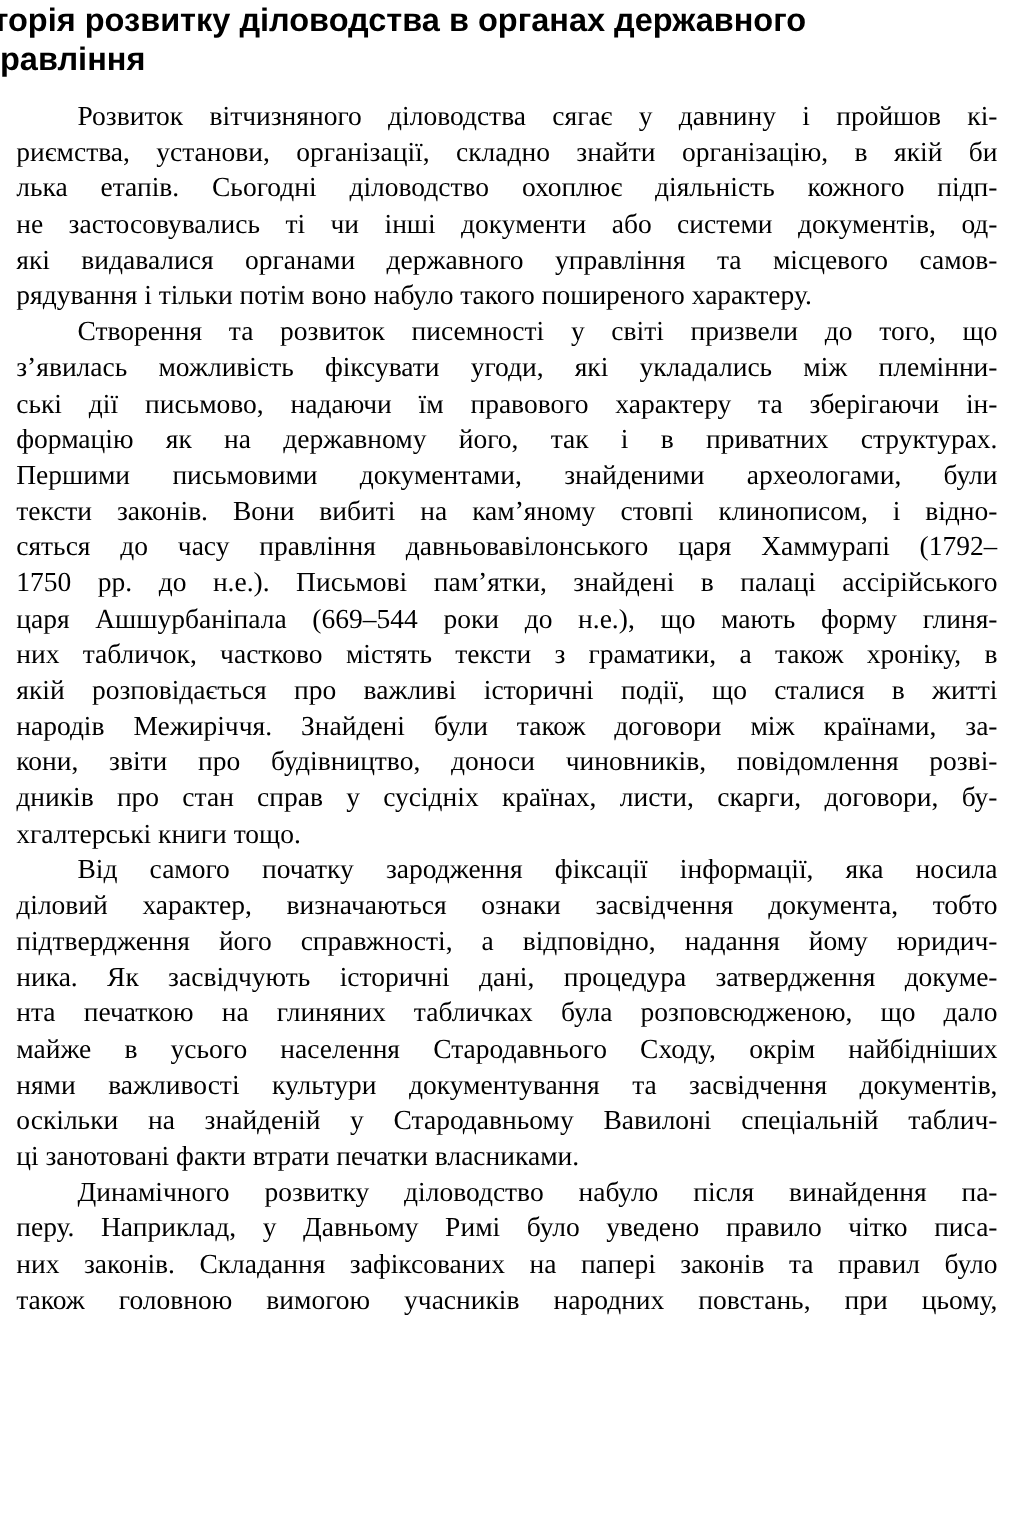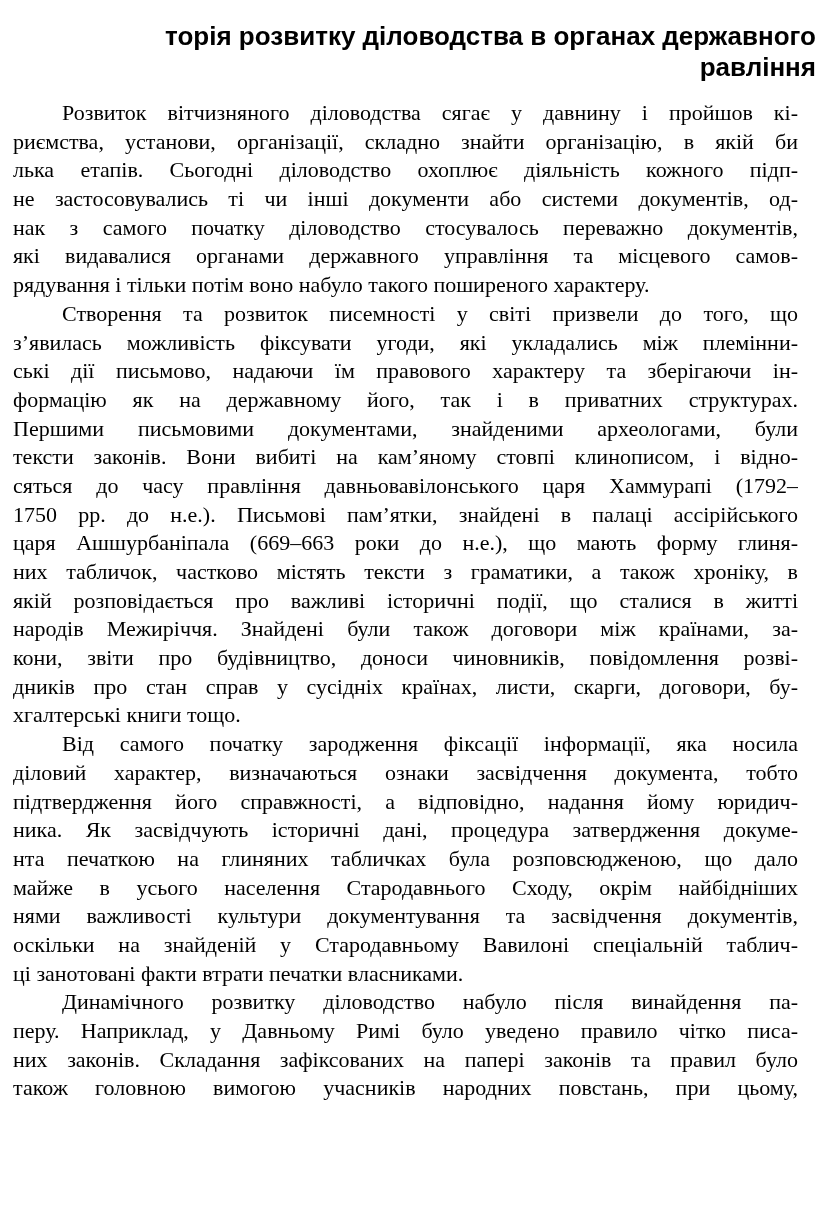--- a/index.html
+++ b/index.html
@@ -10,27 +10,26 @@
   .page {
     position: relative;
     width: 816px;
     height: 1214px;
     background: #ffffff;
     color: #000000;
     overflow: hidden;
   }
   .title {
     margin: 0;
-    padding-top: 21px;
+    padding-top: 1px;
     font-family: "Liberation Sans", sans-serif;
     font-weight: bold;
     font-size: 26px;
     line-height: 31px;
     color: #000000;
-    text-align: right;
   }
   .title-line { display: block; white-space: nowrap; }
   
   .title-line.clip-left { margin-left: -6px; }
 
   .body-text {
     margin: 16px 18px 0 13px;
     font-family: "Liberation Serif", serif;
     font-size: 22px;
     line-height: 28.7px;
@@ -53,34 +52,33 @@
   <h1 class="title">
     <span class="title-line clip-left">торія розвитку діловодства в органах державного</span>
     <span class="title-line">равління</span>
   </h1>
   <div class="body-text">
       <div class="paragraph">
         <div class="line first">Розвиток вітчизняного діловодства сягає у давнину і пройшов кі-</div>
         <div class="line">риємства, установи, організації, складно знайти організацію, в якій би</div>
         <div class="line">лька етапів. Сьогодні діловодство охоплює діяльність кожного підп-</div>
         <div class="line">не застосовувались ті чи інші документи або системи документів, од-</div>
-        <div class="line">нак з самого початку діловодство стосувалось переважно документів,</div>
         <div class="line">які видавалися органами державного управління та місцевого самов-</div>
         <div class="line lastleft">рядування і тільки потім воно набуло такого поширеного характеру.</div>
       </div>
       <div class="paragraph">
         <div class="line first">Створення та розвиток писемності у світі призвели до того, що</div>
         <div class="line">з’явилась можливість фіксувати угоди, які укладались між племінни-</div>
         <div class="line">ські дії письмово, надаючи їм правового характеру та зберігаючи ін-</div>
         <div class="line">формацію як на державному його, так і в приватних структурах.</div>
         <div class="line">Першими письмовими документами, знайденими археологами, були</div>
         <div class="line">тексти законів. Вони вибиті на кам’яному стовпі клинописом, і відно-</div>
         <div class="line">сяться до часу правління давньовавілонського царя Хаммурапі (1792–</div>
         <div class="line">1750 рр. до н.е.). Письмові пам’ятки, знайдені в палаці ассірійського</div>
-        <div class="line">царя Ашшурбаніпала (669–663 роки до н.е.), що мають форму глиня-</div>
+        <div class="line">царя Ашшурбаніпала (669–544 роки до н.е.), що мають форму глиня-</div>
         <div class="line">них табличок, частково містять тексти з граматики, а також хроніку, в</div>
         <div class="line">якій розповідається про важливі історичні події, що сталися в житті</div>
         <div class="line">народів Межиріччя. Знайдені були також договори між країнами, за-</div>
         <div class="line">кони, звіти про будівництво, доноси чиновників, повідомлення розві-</div>
         <div class="line">дників про стан справ у сусідніх країнах, листи, скарги, договори, бу-</div>
         <div class="line lastleft">хгалтерські книги тощо.</div>
       </div>
       <div class="paragraph">
         <div class="line first">Від самого початку зародження фіксації інформації, яка носила</div>
         <div class="line">діловий характер, визначаються ознаки засвідчення документа, тобто</div>

